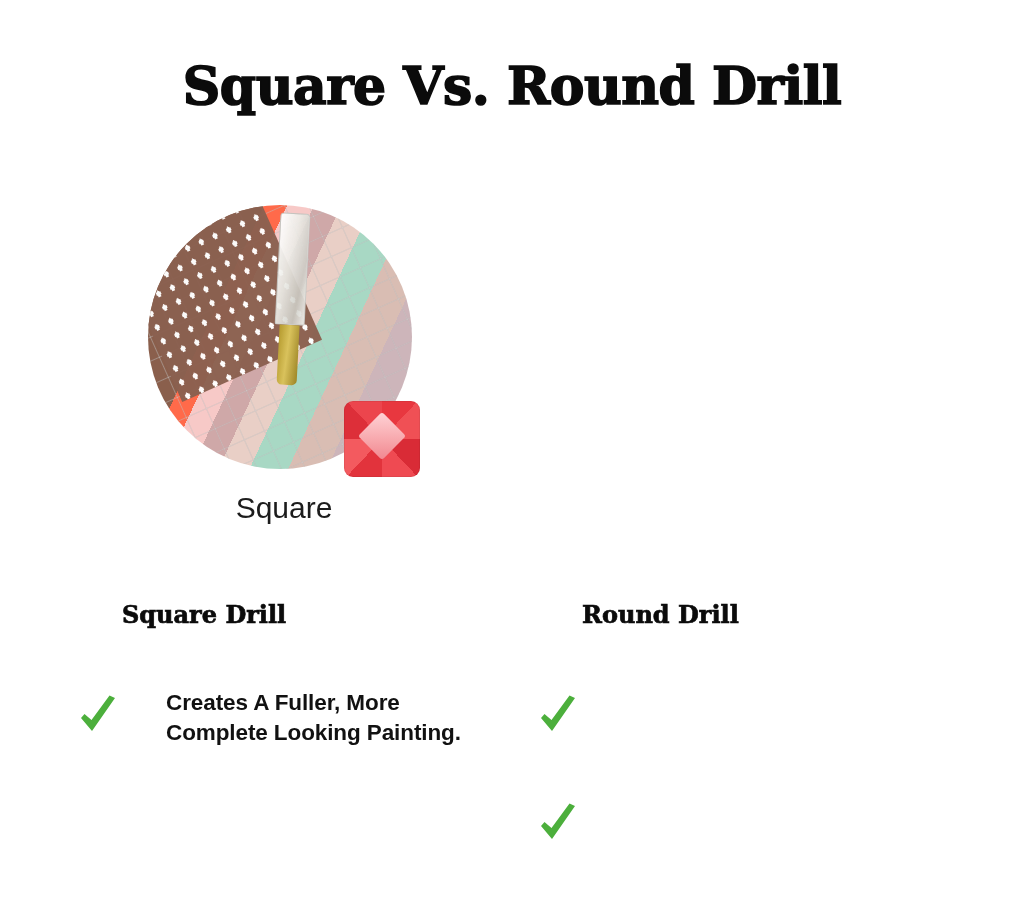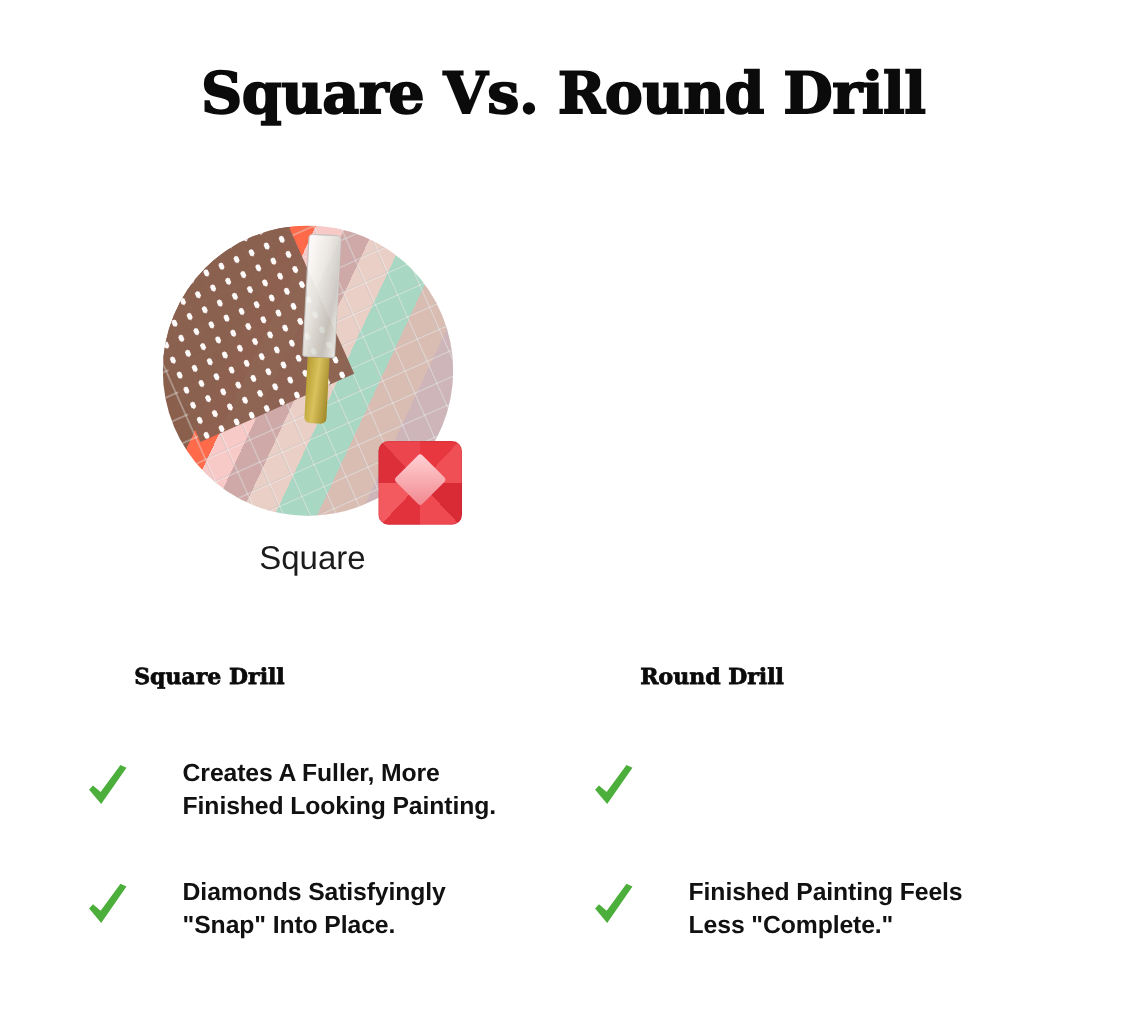--- a/index.html
+++ b/index.html
@@ -247,21 +247,21 @@
     position: absolute;
     top: 0;
     width: 460px;
   }
   .col.left  { left: 122px; }
   .col.right { left: 582px; }
 
   .col-heading {
     font-family: "DejaVu Serif", serif;
     font-weight: 700;
-    font-size: 20px;
+    font-size: 24px;
     line-height: 30px;
     color: #0b0b0b;
     -webkit-text-stroke: 0.7px #0b0b0b;
     margin: 0 0 58px 0;
   }
 
   .bullet {
     position: relative;
     padding-left: 44px;
     margin-bottom: 46px;
@@ -315,48 +315,37 @@
   <div class="col left">
     <h2 class="col-heading">Square Drill</h2>
 
     <div class="bullet">
       <span class="check-icon">
         <svg viewBox="0 0 40 44" xmlns="http://www.w3.org/2000/svg">
           <path d="M3 24 L14 37 L37 4 L31.5 1.5 L13.5 26 L6.5 20 Z" fill="#4CAF3C"></path>
         </svg>
       </span>
       <span class="bullet-text">Creates A Fuller, More
-Finished Looking Painting.</span>
+Complete Looking Painting.</span>
     </div>
 
-    <div class="bullet">
-      <span class="check-icon">
-        <svg viewBox="0 0 40 44" xmlns="http://www.w3.org/2000/svg">
-          <path d="M3 24 L14 37 L37 4 L31.5 1.5 L13.5 26 L6.5 20 Z" fill="#4CAF3C"></path>
-        </svg>
-      </span>
-      <span class="bullet-text">Diamonds Satisfyingly
-"Snap" Into Place.</span>
-    </div>
   </div>
 
   <div class="col right">
     <h2 class="col-heading">Round Drill</h2>
 
     <div class="bullet">
       <span class="check-icon">
         <svg viewBox="0 0 40 44" xmlns="http://www.w3.org/2000/svg">
           <path d="M3 24 L14 37 L37 4 L31.5 1.5 L13.5 26 L6.5 20 Z" fill="#4CAF3C"></path>
         </svg>
       </span>
     </div>
 
     <div class="bullet">
       <span class="check-icon">
         <svg viewBox="0 0 40 44" xmlns="http://www.w3.org/2000/svg">
           <path d="M3 24 L14 37 L37 4 L31.5 1.5 L13.5 26 L6.5 20 Z" fill="#4CAF3C"></path>
         </svg>
       </span>
-      <span class="bullet-text">Finished Painting Feels
-Less "Complete."</span>
     </div>
   </div>
 </div>
 
 </body></html>

